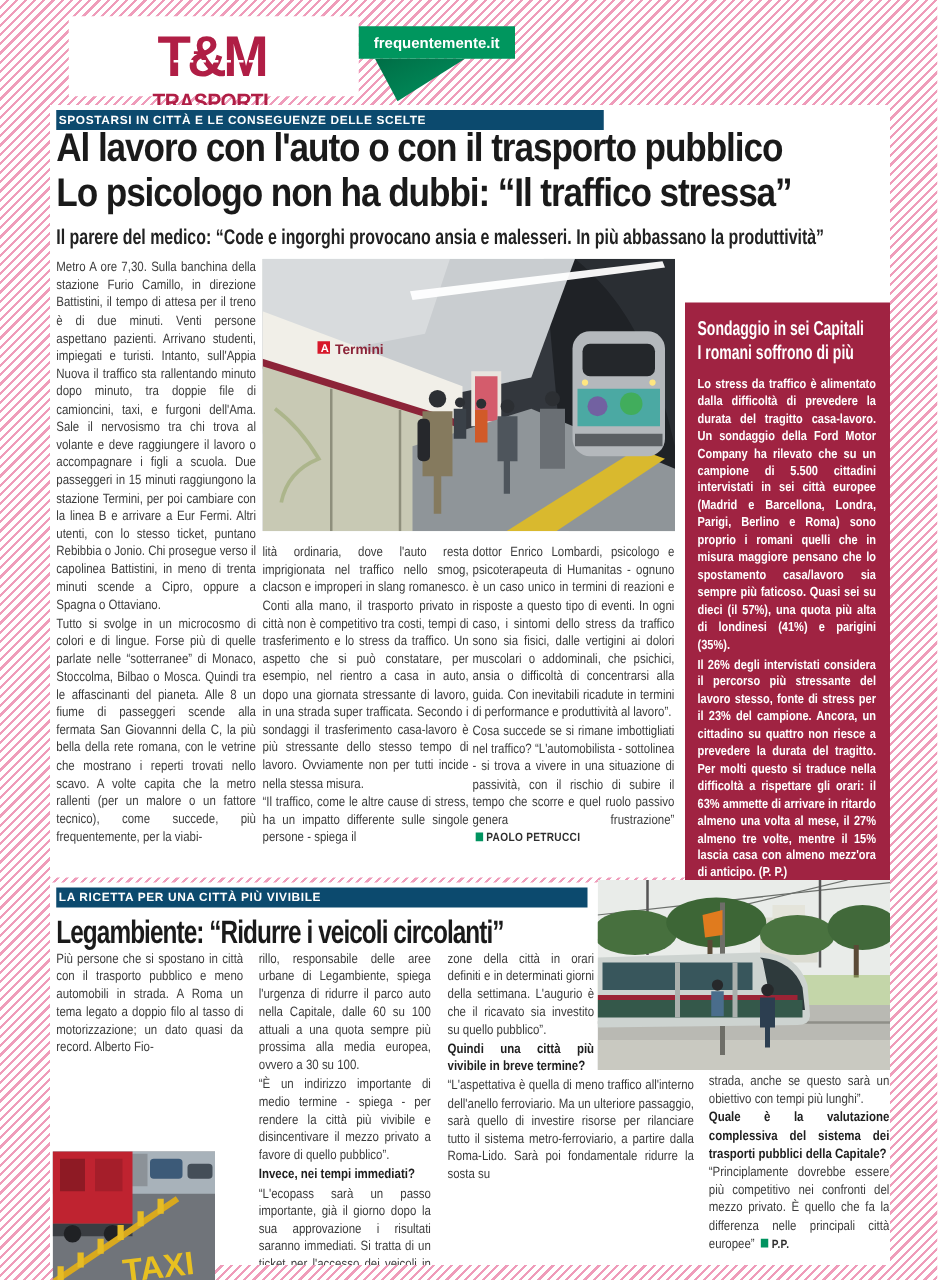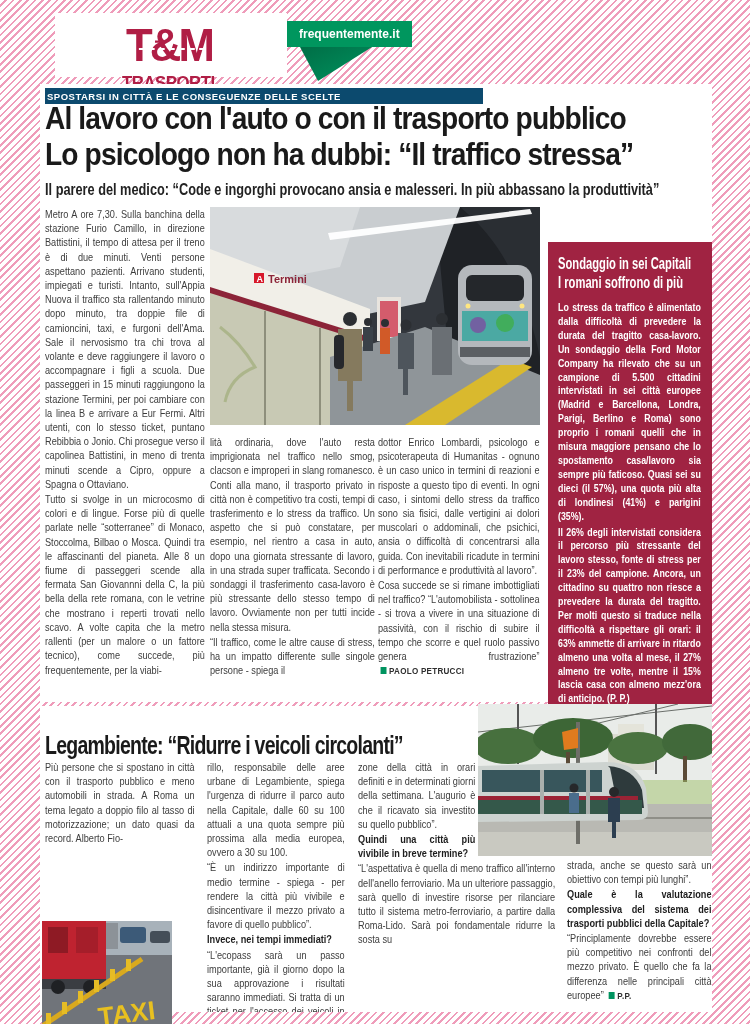--- a/index.html
+++ b/index.html
@@ -187,20 +187,21 @@
         <div class="sb-title">I romani soffrono di più</div>
         <div class="sb-body">
           <div class="para">Lo stress da traffico è alimentato dalla difficoltà di prevedere la durata del tragitto casa-lavoro. Un sondaggio della Ford Motor Company ha rilevato che su un campione di 5.500 cittadini intervistati in sei città europee (Madrid e Barcellona, Londra, Parigi, Berlino e Roma) sono proprio i romani quelli che in misura maggiore pensano che lo spostamento casa/lavoro sia sempre più faticoso. Quasi sei su dieci (il 57%), una quota più alta di londinesi (41%) e parigini (35%).</div>
           <div class="para">Il 26% degli intervistati considera il percorso più stressante del lavoro stesso, fonte di stress per il 23% del campione. Ancora, un cittadino su quattro non riesce a prevedere la durata del tragitto. Per molti questo si traduce nella difficoltà a rispettare gli orari: il 63% ammette di arrivare in ritardo almeno una volta al mese, il 27% almeno tre volte, mentre il 15% lascia casa con almeno mezz'ora di anticipo. (P. P.)</div>
         </div>
       </div>
     </div>
   </div>
 
   <div class="panel" id="panel2">
+    <div class="kicker" id="k2">LA RICETTA PER UNA CITTÀ PIÙ VIVIBILE</div>
     <div class="h2line">Legambiente: “Ridurre i veicoli circolanti”</div>
 
     <div class="photo" id="photo-tram">
       <svg width="234" height="152" viewBox="0 0 234 152">
         <rect width="234" height="152" fill="#e9ece9"></rect>
         <line x1="0" y1="28" x2="234" y2="2" stroke="#6b6f6b" stroke-width="1"></line>
         <line x1="0" y1="48" x2="200" y2="0" stroke="#6b6f6b" stroke-width="1"></line>
         <line x1="40" y1="0" x2="40" y2="60" stroke="#555" stroke-width="2"></line>
         <line x1="178" y1="0" x2="178" y2="70" stroke="#555" stroke-width="2"></line>
 

